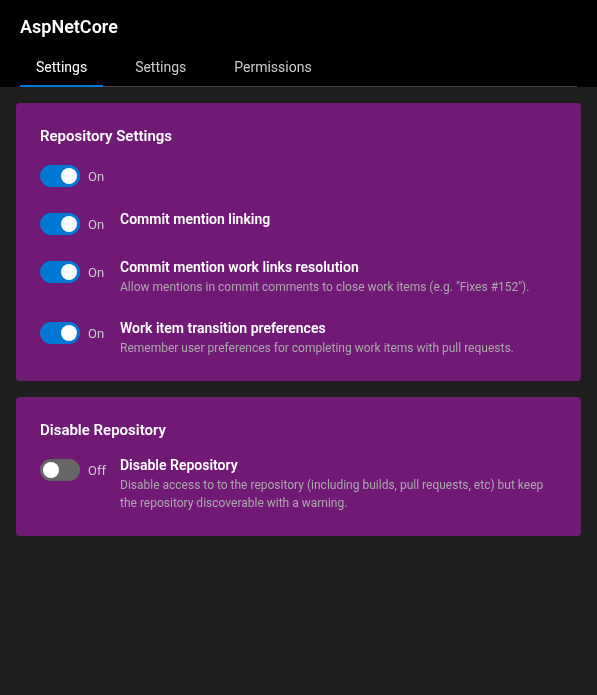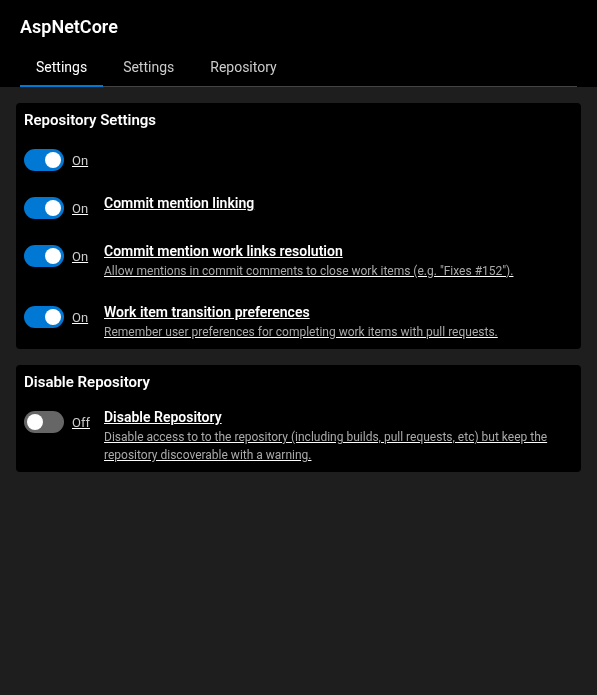--- a/index.html
+++ b/index.html
@@ -23,21 +23,21 @@
 
     .app-title {
       font-size: 18px;
       font-weight: 600;
       color: #ffffff;
       margin-bottom: 12px;
     }
 
     .tabs {
       display: flex;
-      gap: 4px;
+      gap: 16px;
       border-bottom: 1px solid #444;
     }
 
     .tab {
       padding: 10px 16px;
       font-size: 14px;
       color: #cccccc;
       cursor: pointer;
       border-bottom: 2px solid transparent;
       margin-bottom: -1px;
@@ -46,38 +46,37 @@
     .tab.active {
       color: #ffffff;
       border-bottom: 2px solid #0078d4;
     }
 
     .content {
       padding: 16px;
     }
 
     .section {
-      background-color: #000000;
+      background-color: #701a75;
       border-radius: 4px;
-      padding: 8px;
+      padding: 24px;
       margin-bottom: 16px;
     }
 
     .section-title {
       font-size: 15px;
       font-weight: 600;
       color: #ffffff;
       margin-bottom: 18px;
     }
 
     .setting-row {
       display: flex;
       align-items: flex-start;
       margin-bottom: 24px;
-      text-decoration: underline;
     }
 
     .setting-row:last-child {
       margin-bottom: 0;
     }
 
     .toggle-container {
       display: flex;
       align-items: center;
       min-width: 80px;
@@ -143,21 +142,21 @@
     }
   </style>
 </head>
 <body>
 
 <div class="header">
   <div class="app-title">AspNetCore</div>
   <div class="tabs">
     <div class="tab active">Settings</div>
     <div class="tab">Settings</div>
-    <div class="tab">Repository</div>
+    <div class="tab">Permissions</div>
   </div>
 </div>
 
 <div class="content">
 
   <div class="section">
     <div class="section-title">Repository Settings</div>
 
     <div class="setting-row">
       <div class="toggle-container">

